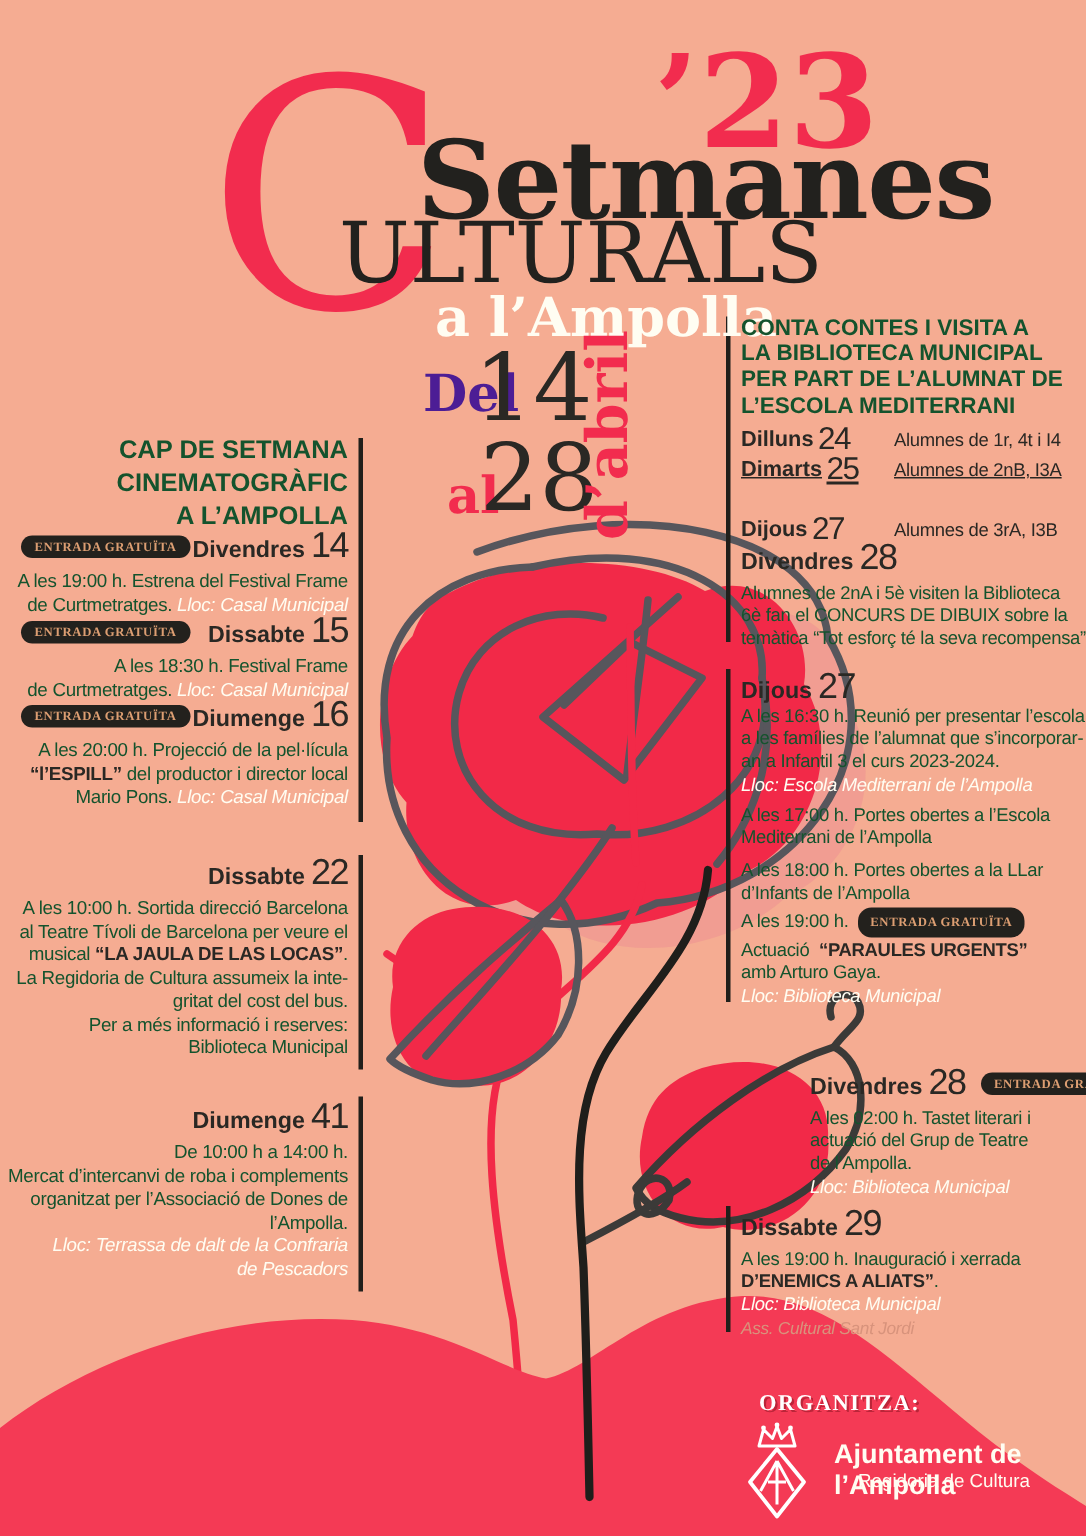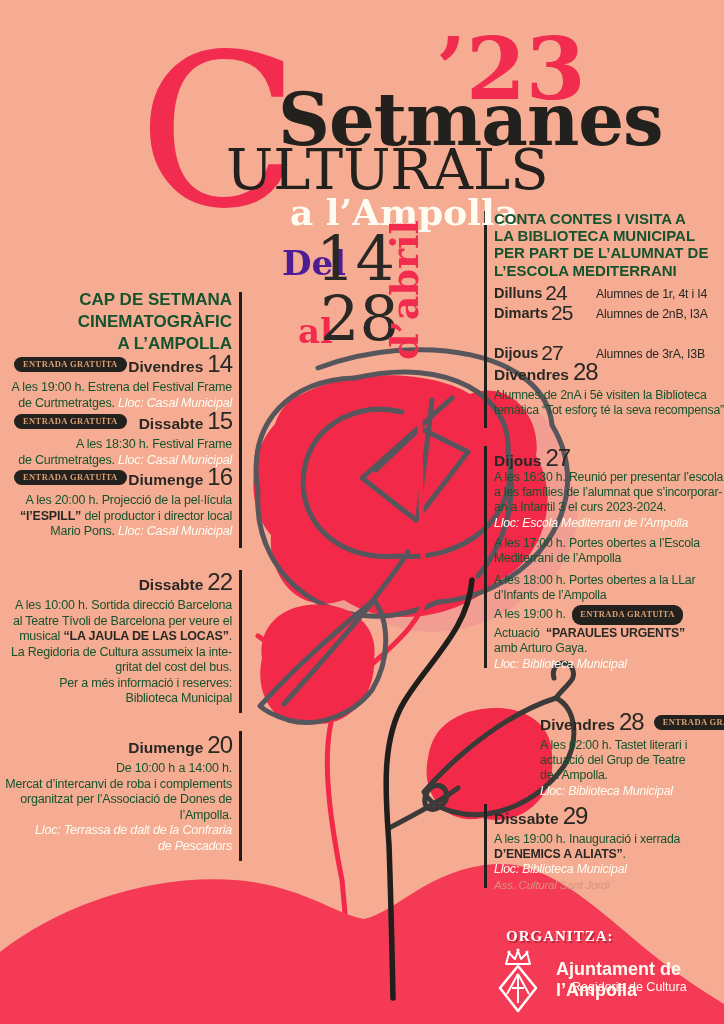--- a/index.html
+++ b/index.html
@@ -180,21 +180,21 @@
         <div class="tline"><span class="seg-n">La Regidoria de Cultura assumeix la inte-</span></div>
         <div class="tline"><span class="seg-n">gritat del cost del bus.</span></div>
         <div class="tline"><span class="seg-n">Per a més informació i reserves:</span></div>
         <div class="tline"><span class="seg-n">Biblioteca Municipal</span></div>
       </div>
   </div>
 
   <div class="abs z ev col-l" style="left:14px;top:731px;width:218px;">
     <div class="ev-head">
       <span class="day">Diumenge</span>
-      <span class="num">20</span>
+      <span class="num">41</span>
     </div>
     <div class="body-l lines-l">
         <div class="tline"><span class="seg-n">De 10:00 h a 14:00 h.</span></div>
         <div class="tline"><span class="seg-n">Mercat d’intercanvi de roba i complements</span></div>
         <div class="tline"><span class="seg-n">organitzat per l’Associació de Dones de</span></div>
         <div class="tline"><span class="seg-n">l’Ampolla.</span></div>
         <div class="tline"><span class="seg-w">Lloc: Terrassa de dalt de la Confraria</span></div>
         <div class="tline"><span class="seg-w">de Pescadors</span></div>
       </div>
   </div>
@@ -206,21 +206,21 @@
       <div class="tline"><span class="seg-n">L’ESCOLA MEDITERRANI</span></div>
     </div>
 
   <div class="sch-row" style="left:494px;top:281px;">
     <span class="sch-day">
         <span class="day">Dilluns</span>
         <span class="num">24</span>
       </span>
     <span class="group">Alumnes de 1r, 4t i I4</span>
   </div>
-  <div class="sch-row" style="left:494px;top:301px;">
+  <div class="sch-row" style="left:494px;top:301px;text-decoration:underline;">
     <span class="sch-day">
         <span class="day">Dimarts</span>
         <span class="num">25</span>
       </span>
     <span class="group">Alumnes de 2nB, I3A</span>
   </div>
   <div class="sch-row" style="left:494px;top:341px;">
     <span class="sch-day">
         <span class="day">Dijous</span>
         <span class="num">27</span>
@@ -228,20 +228,21 @@
     <span class="group">Alumnes de 3rA, I3B</span>
   </div>
 
   <div class="abs z ev col-r" style="left:494px;top:358px;width:226px;">
     <div class="ev-head">
       <span class="day">Divendres</span>
       <span class="num">28</span>
     </div>
     <div class="body-r lines-r">
         <div class="tline"><span class="seg-n">Alumnes de 2nA i 5è visiten la Biblioteca</span></div>
+        <div class="tline"><span class="seg-n">6è fan el CONCURS DE DIBUIX sobre la</span></div>
         <div class="tline"><span class="seg-n">temàtica “Tot esforç té la seva recompensa”</span></div>
       </div>
   </div>
 
   <div class="abs z ev col-r" style="left:494px;top:444px;width:226px;">
     <div class="ev-head">
       <span class="day">Dijous</span>
       <span class="num">27</span>
     </div>
   </div>

